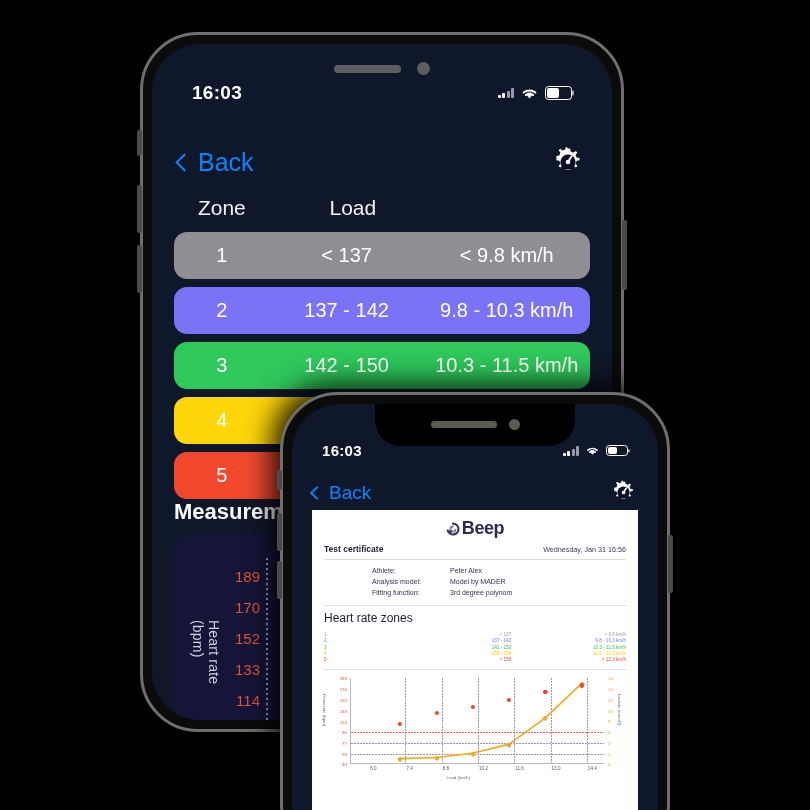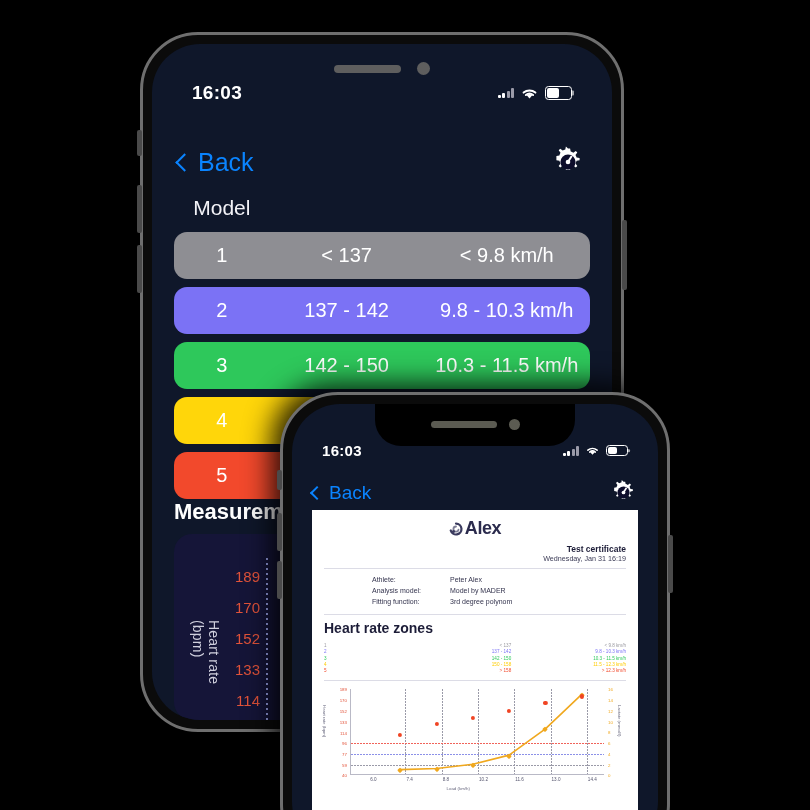--- a/index.html
+++ b/index.html
@@ -110,27 +110,27 @@
                 background-size: 2px 5px; background-repeat: repeat-y; }
 
   
   .doc {
     position:absolute; background:#ffffff; overflow:hidden;
     font-family: "Liberation Sans", sans-serif;
     color:#2b2b45;
   }
   .doc-logo { display:flex; align-items:center; justify-content:center; gap:2px; }
   .doc-logo .word { font-size:18px; font-weight:600; color:#2b2b4d; letter-spacing:-.4px; }
-  .doc-row-head { display:flex; align-items:flex-end; justify-content:space-between;flex-direction:column; }
+  .doc-row-head { display:flex; align-items:flex-end; justify-content:space-between; }
   .doc-h { font-weight:700; font-size:8.5px; color:#1d1d38; }
   .doc-date { font-size:7.2px; color:#3a3a55; }
   .hr-line { height:1px; background:#dcdce6; }
   .kv { display:flex; font-size:7px; line-height:1.55; color:#33334d; }
   .kv .k { width:78px; }
-  .sec-title { font-weight:700; font-size:14px; color:#1d1d38; }
+  .sec-title { font-weight:400; font-size:12px; color:#1d1d38; }
 
   .mini-zones { width:100%; font-size:4.6px; border-collapse:collapse; }
   .mini-zones td { padding:0.6px 0; }
   .mz-n { width:30%; text-align:left; padding-left:30%; }
   .mz-hr { width:32%; text-align:right; }
   .mz-ld { width:38%; text-align:right; padding-right:6%; }
 
   .chartbox { position:relative; }
   .gridline { position:absolute; top:0; bottom:0; width:1px;
     background-image: linear-gradient(#9a9aa8 55%, rgba(0,0,0,0) 0%);
@@ -192,21 +192,22 @@
           <g fill="#ffffff">
             <path d="M18 4.6 l2.1 0 0.6 3.0 a10.6 10.6 0 0 1 2.6 1.1 l2.5-1.8 1.5 1.5 -1.8 2.5 a10.6 10.6 0 0 1 1.1 2.6 l3.0 0.6 0 2.1 -3.0 0.6 a10.6 10.6 0 0 1-1.1 2.6 l1.8 2.5 -1.5 1.5 -2.5-1.8 a10.6 10.6 0 0 1-2.6 1.1 l-0.6 3.0 -2.1 0 -2.1 0 -0.6-3.0 a10.6 10.6 0 0 1-2.6-1.1 l-2.5 1.8 -1.5-1.5 1.8-2.5 a10.6 10.6 0 0 1-1.1-2.6 l-3.0-0.6 0-2.1 0-2.1 3.0-0.6 a10.6 10.6 0 0 1 1.1-2.6 l-1.8-2.5 1.5-1.5 2.5 1.8 a10.6 10.6 0 0 1 2.6-1.1 l0.6-3.0 z"></path>
             <circle cx="18" cy="18" r="7.6" fill="#0d0d2b"></circle>
             <circle cx="18" cy="18" r="2.3" fill="#ffffff"></circle>
             <rect x="17" y="11" width="2" height="7" fill="#ffffff" transform="rotate(32 18 18)"></rect>
           </g>
         </svg>
       </div>
 
       <div class="zone-head" style="top:152px; left:22px; right:22px; font-size:21px;">
-        <div style="width:23%;text-align:center;">Model</div>
+        <div style="width:23%;text-align:center;">Zone</div>
+        <div style="width:40%;text-align:center;">Load</div>
       </div>
 
       <div class="zrow" id="zr0" style="top:188px;left:22px;right:22px;height:47px;background:#8e8e93;font-size:20px;">
         <div class="c-zone">1</div>
         <div class="c-hr">&lt; 137</div>
         <div class="c-load">&lt; 9.8 km/h</div>
       </div>
       <div class="zrow" style="top:243px;left:22px;right:22px;height:47px;background:#7b72f5;font-size:20px;">
         <div class="c-zone">2</div>
         <div class="c-hr">137 - 142</div>
@@ -293,26 +294,26 @@
       </div>
 
       <div class="doc" style="left:20px; right:20px; top:106px; bottom:0; padding:8px 12px;">
 
         <div class="doc-logo">
           <svg width="14" height="14" viewBox="0 0 20 20">
             <path d="M10 2.2 a7.8 7.8 0 1 1 -7.5 9.9" fill="none" stroke="#3a3a5e" stroke-width="3.2" stroke-linecap="round"></path>
             <path d="M10 6.4 a3.7 3.7 0 1 0 3.6 4.6" fill="none" stroke="#7d7d95" stroke-width="2.6" stroke-linecap="round"></path>
             <circle cx="6.4" cy="13.6" r="2.2" fill="#3a3a5e"></circle>
           </svg>
-          <span class="word">Alex</span>
+          <span class="word">Beep</span>
         </div>
 
         <div class="doc-row-head" style="margin-top:5px;">
           <div class="doc-h">Test certificate</div>
-          <div class="doc-date">Wednesday, Jan 31 16:19</div>
+          <div class="doc-date">Wednesday, Jan 31 16:56</div>
         </div>
 
         <div class="hr-line" style="margin:5px 0 6px 0;"></div>
 
         <div style="padding-left:48px;">
           <div class="kv">
               <span class="k">Athlete:</span>
               <span>Peter Alex</span>
             </div>
           <div class="kv">

